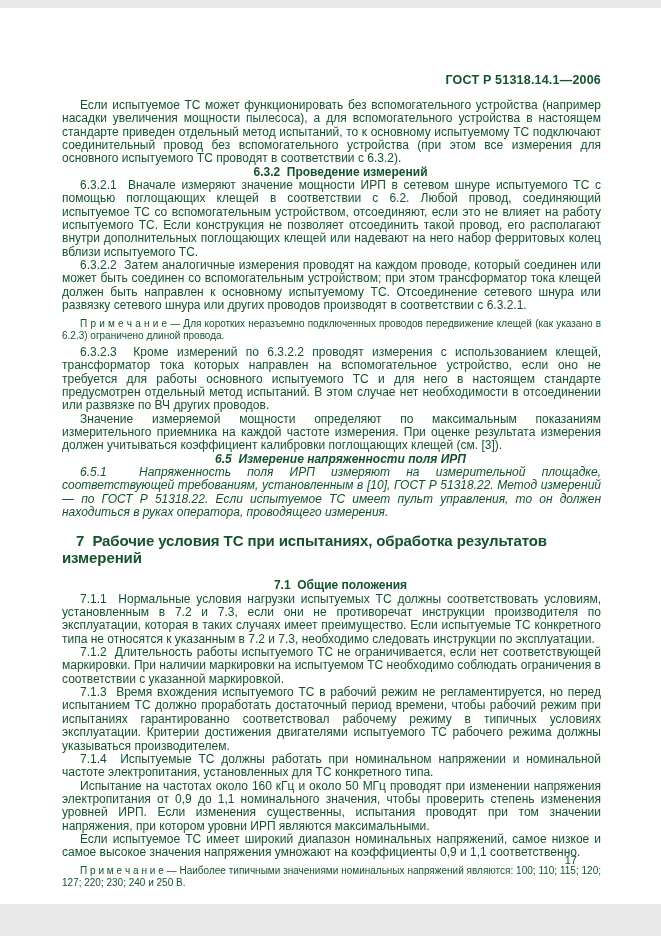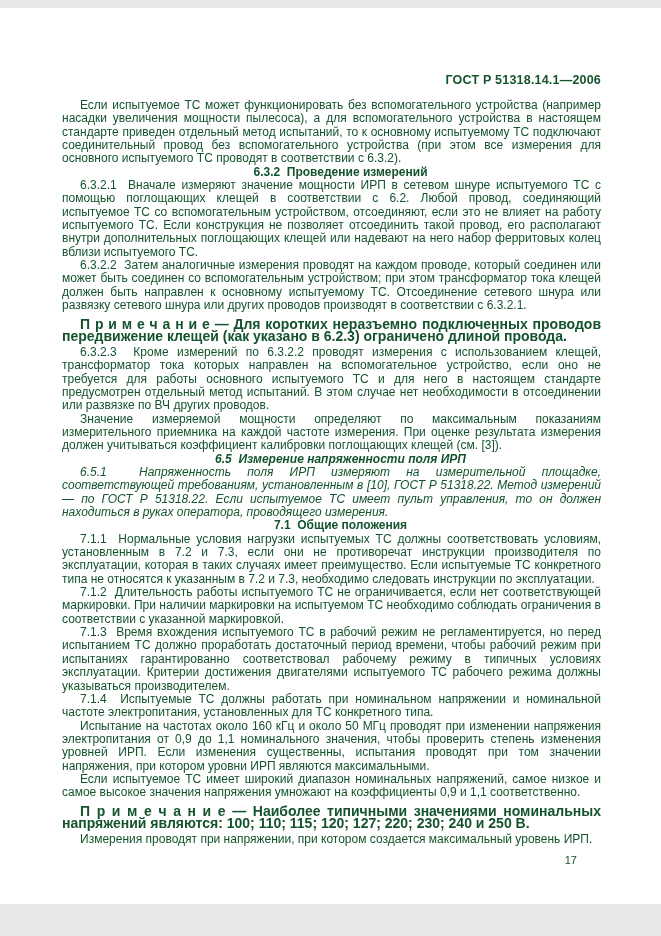--- a/index.html
+++ b/index.html
@@ -46,24 +46,23 @@
     font-weight: bold;
     text-align: center;
   }
   h3.clause.italic {
     font-style: italic;
   }
   p.body.italic {
     font-style: italic;
   }
   p.note {
-    font-size: 14px;
+    font-size: 10px;
     line-height: 12.2px;
     margin: 5px 0 4px 0;
-    font-weight: bold;
   }
   h2.section {
     font-size: 15px;
     line-height: 17px;
     font-weight: bold;
     text-align: left;
     text-indent: 14px;
     margin: 13px 0 13px 0;
     letter-spacing: -0.1px;
   }
@@ -97,36 +96,36 @@
 
     <p class="body">6.3.2.3&nbsp; Кроме измерений по 6.3.2.2 проводят измерения с использованием клещей, трансформатор тока которых направлен на вспомогательное устройство, если оно не требуется для работы основного испытуемого ТС и для него в настоящем стандарте предусмотрен отдельный метод испытаний. В этом случае нет необходимости в отсоединении или развязке по ВЧ других проводов.</p>
 
 
     <p class="body">Значение измеряемой мощности определяют по максимальным показаниям измерительного приемника на каждой частоте измерения. При оценке результата измерения должен учитываться коэффициент калибровки поглощающих клещей (см. [3]).</p>
 
     <h3 class="clause italic">6.5&nbsp; Измерение напряженности поля ИРП</h3>
 
     <p class="body italic">6.5.1&nbsp; Напряженность поля ИРП измеряют на измерительной площадке, соответствующей требованиям, установленным в [10], ГОСТ Р 51318.22. Метод измерений — по ГОСТ Р 51318.22. Если испытуемое ТС имеет пульт управления, то он должен находиться в руках оператора, проводящего измерения.</p>
 
+    <h2 class="section">7&nbsp; Рабочие условия ТС при испытаниях, обработка результатов измерений</h2>
 
     <h3 class="clause">7.1&nbsp; Общие положения</h3>
 
     <p class="body">7.1.1&nbsp; Нормальные условия нагрузки испытуемых ТС должны соответствовать условиям, установленным в 7.2 и 7.3, если они не противоречат инструкции производителя по эксплуатации, которая в таких случаях имеет преимущество. Если испытуемые ТС конкретного типа не относятся к указанным в 7.2 и 7.3, необходимо следовать инструкции по эксплуатации.</p>
 
     <p class="body">7.1.2&nbsp; Длительность работы испытуемого ТС не ограничивается, если нет соответствующей маркировки. При наличии маркировки на испытуемом ТС необходимо соблюдать ограничения в соответствии с указанной маркировкой.</p>
 
     <p class="body">7.1.3&nbsp; Время вхождения испытуемого ТС в рабочий режим не регламентируется, но перед испытанием ТС должно проработать достаточный период времени, чтобы рабочий режим при испытаниях гарантированно соответствовал рабочему режиму в типичных условиях эксплуатации. Критерии достижения двигателями испытуемого ТС рабочего режима должны указываться производителем.</p>
 
     <p class="body">7.1.4&nbsp; Испытуемые ТС должны работать при номинальном напряжении и номинальной частоте электропитания, установленных для ТС конкретного типа.</p>
 
     <p class="body">Испытание на частотах около 160 кГц и около 50 МГц проводят при изменении напряжения электропитания от 0,9 до 1,1 номинального значения, чтобы проверить степень изменения уровней ИРП. Если изменения существенны, испытания проводят при том значении напряжения, при котором уровни ИРП являются максимальными.</p>
 
     <p class="body">Если испытуемое ТС имеет широкий диапазон номинальных напряжений, самое низкое и самое высокое значения напряжения умножают на коэффициенты 0,9 и 1,1 соответственно.</p>
 
     <p class="note">П р и м е ч а н и е — Наиболее типичными значениями номинальных напряжений являются: 100; 110; 115; 120; 127; 220; 230; 240 и 250 В.</p>
 
-    <p class="body">Измерения проводят при напряжении, при котором создается максимальный уровень ИРП.</p>
 
   </div>
 
   <div class="page-number">17</div>
 
 </div>
 
 </body></html>

